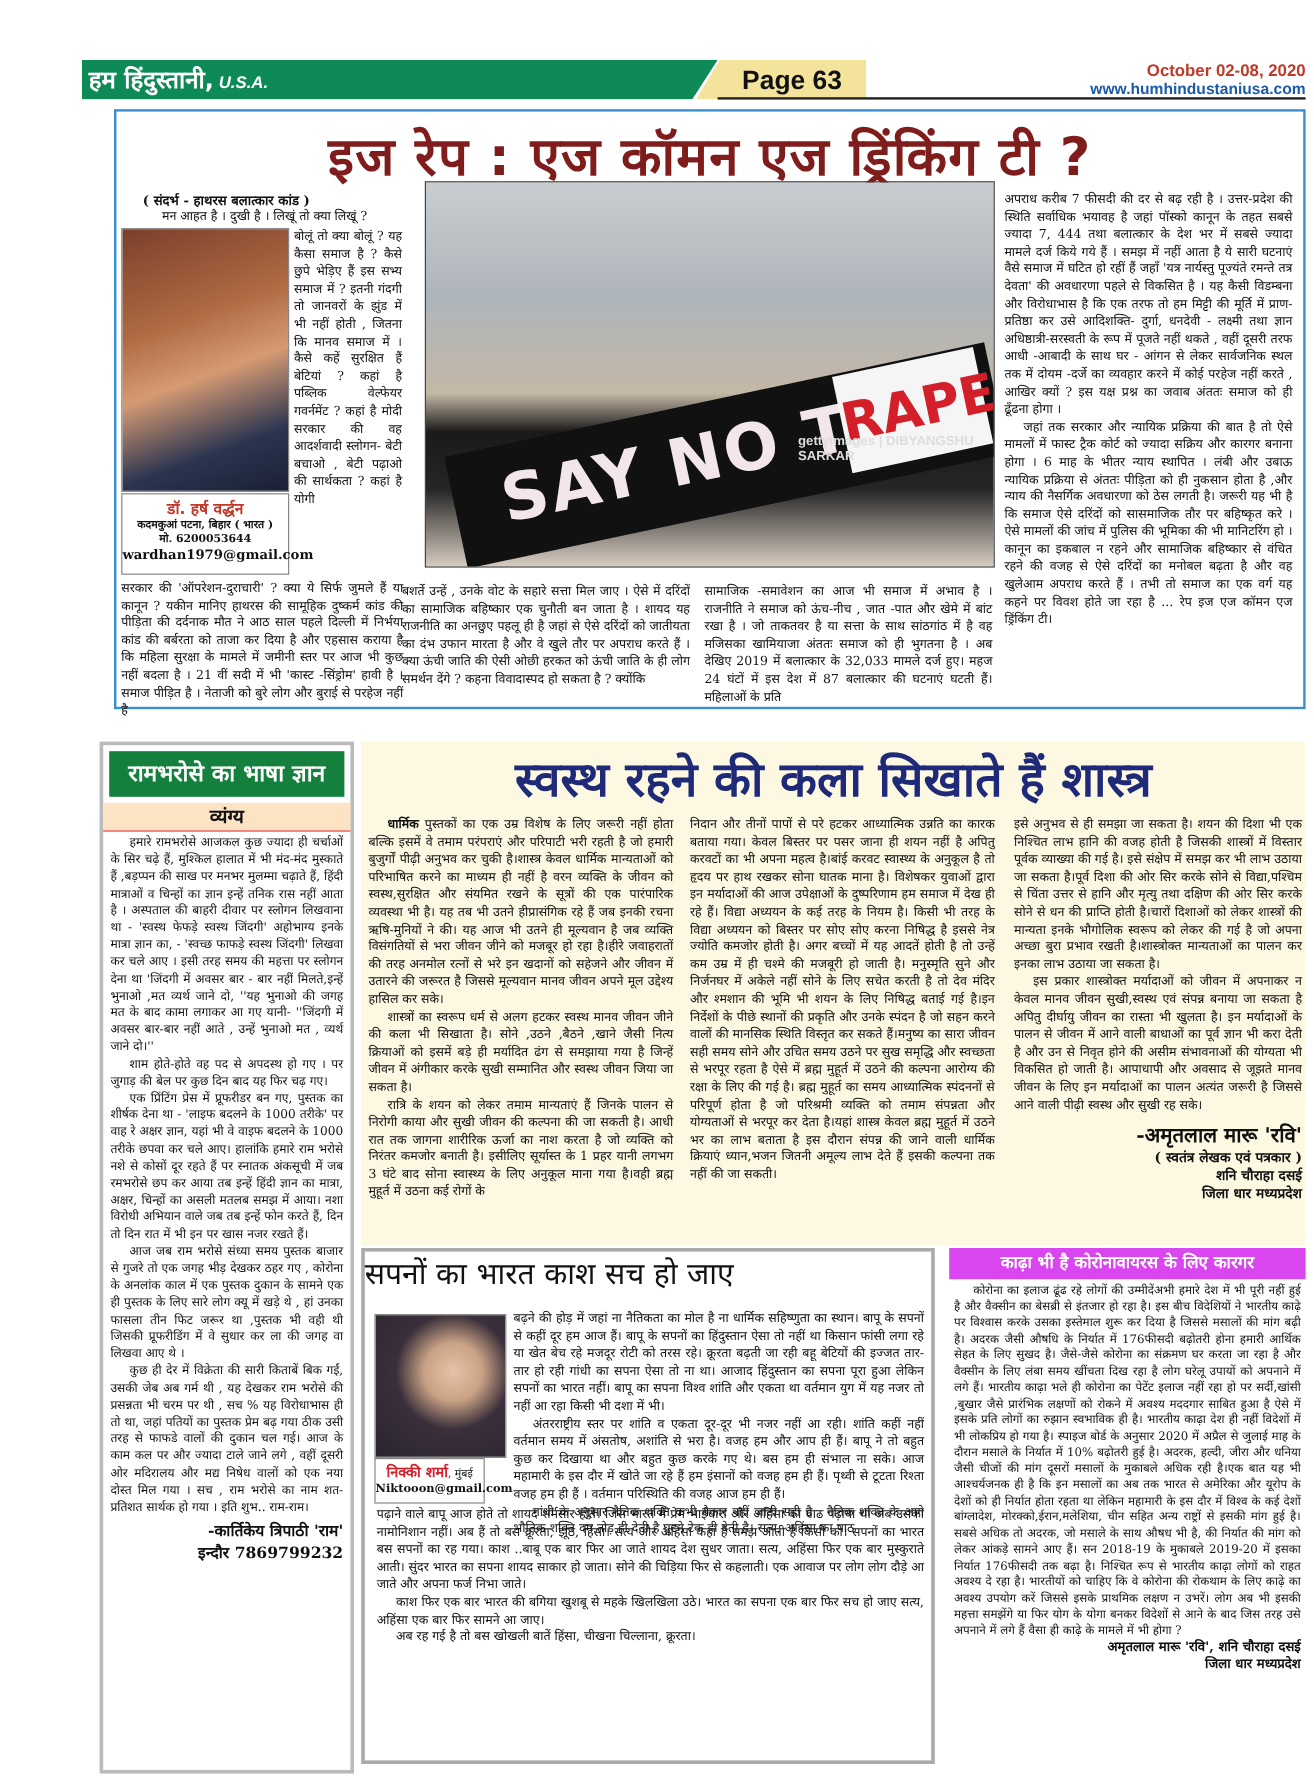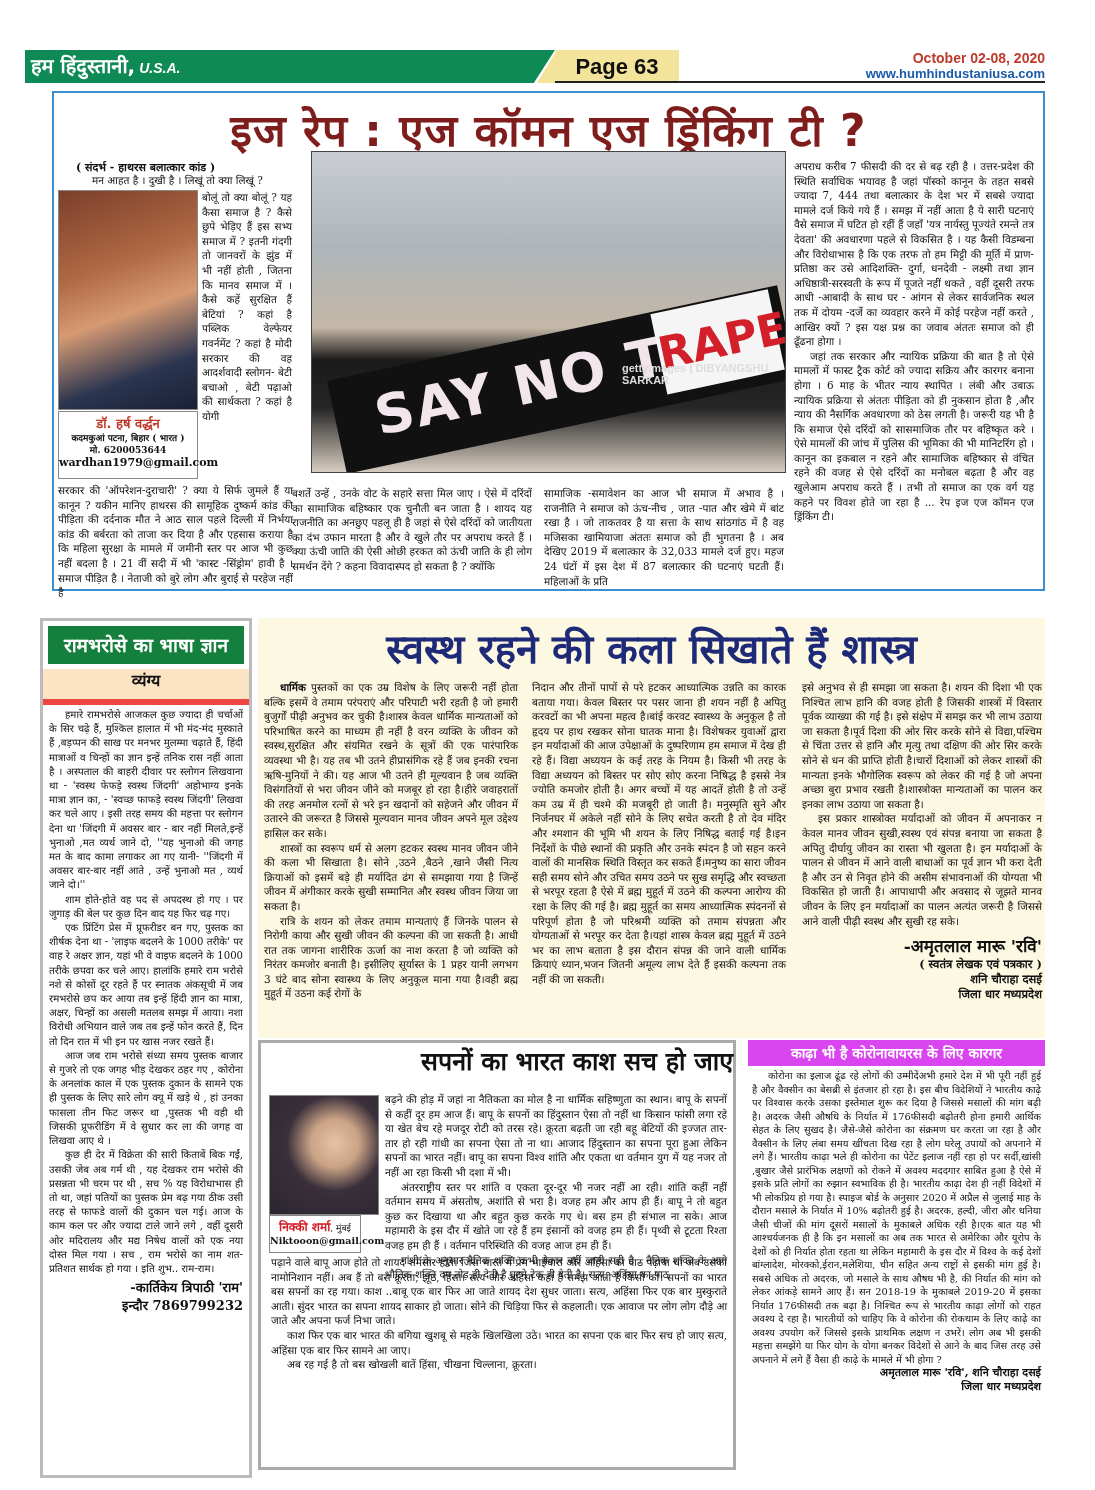--- a/index.html
+++ b/index.html
@@ -1,17 +1,17 @@
 <!DOCTYPE html>
 <html><head>
 <meta charset="utf-8">
 <style>
   * { box-sizing: border-box; margin: 0; padding: 0; }
   body { width: 1095px; height: 1490px; background: #ffffff; font-family: "DejaVu Serif", serif; color: #111; position: relative; overflow: hidden; }
-  .abs { position: absolute; }
+  .abs { position: absolute; margin-left: 43px; }
   p { font-size: 10.4px; line-height: 14.6px; text-align: justify; }
   p.ind { text-indent: 16px; }
 
   
   #mast { left: 25px; top: 50px; width: 1020px; height: 33px; }
   #mast-green { position:absolute; left:0; top:0; width:530px; height:33px; background:#0d8a55; clip-path: polygon(0 0, 100% 0, 96% 100%, 0 100%); }
   #mast-title { position:absolute; left:6px; top:2px; font-family:"DejaVu Sans", sans-serif; font-weight:bold; font-size:20px; color:#fff; }
   #mast-usa { font-style: italic; font-size:14px; font-family:"Liberation Sans", sans-serif; font-weight:bold; margin-left:4px; }
   #mast-page { position:absolute; left:512px; top:0; width:142px; height:33px; background:#f4e39a; clip-path: polygon(14% 0, 100% 0, 100% 100%, 0 100%); font-family:"Liberation Sans", sans-serif; font-weight:bold; font-size:22px; text-align:center; line-height:33px; padding-left:18px; }
   #mast-line { position:absolute; left:530px; top:31px; width:490px; height:2px; background:#222; }
@@ -36,39 +36,39 @@
   #banner-text { position:absolute; left:40px; top:14px; font-family:"DejaVu Sans", sans-serif; font-weight:bold; font-size:54px; color:#f2e6ec; letter-spacing:2px; }
   #banner-rape { position:absolute; right:10px; top:2px; width:120px; height:82px; background:#f5f5f5; color:#d21f2a; font-family:"DejaVu Sans", sans-serif; font-weight:bold; font-size:44px; text-align:center; line-height:82px; }
   #getty { position:absolute; left:310px; top:210px; font-family:"Liberation Sans", sans-serif; font-size:11px; color:#ddd; font-weight:bold; }
   #a1-col2b { position:absolute; left:238px; top:393px; width:240px; }
   #a1-col3b { position:absolute; left:490px; top:393px; width:240px; }
   #a1-col4 { position:absolute; left:740px; top:66px; width:240px; }
 
   
   #rb { left: 40px; top: 618px; width: 212px; height: 860px; border: 3px solid #bbb; }
   #rb-head { margin:5px; height:38px; background:#15803d; color:#fff; font-family:"DejaVu Sans", sans-serif; font-weight:bold; font-size:19px; text-align:center; line-height:38px; }
-  #rb-sub { margin:4px 0 3px 0; background:#fbe3c4; text-align:center; font-family:"DejaVu Sans", sans-serif; font-weight:bold; font-size:16px; height:36px; line-height:24px; border-bottom:6px solid #ef4444; }
+  #rb-sub { margin:4px 0 3px 0; background:#fbe3c4; text-align:center; font-family:"DejaVu Sans", sans-serif; font-weight:bold; font-size:16px; height:24px; line-height:24px; border-bottom:1px solid #ef4444; }
   #rb-body { padding: 0 6px; }
   #rb-body p { font-size:10.1px; line-height:14.2px; }
   #rb-sign1 { text-align:right; font-weight:bold; font-size:13px; margin-top:2px; }
   #rb-sign2 { text-align:right; font-weight:bold; font-size:13px; }
 
   
   #ha { left: 258px; top: 618px; width: 787px; height: 420px; background: #fdf8e2; }
   #ha-head { position:absolute; left:0; top:2px; width:100%; text-align:center; font-family:"DejaVu Sans", sans-serif; font-weight:bold; font-size:40px; color:#1e2a78; }
   #ha-c1 { position:absolute; left:6px; top:62px; width:254px; }
   #ha-c2 { position:absolute; left:274px; top:62px; width:254px; }
   #ha-c3 { position:absolute; left:544px; top:62px; width:240px; }
   .sig { text-align:right; font-weight:bold; }
   #ha-sig1 { font-size:17px; margin-top:6px; }
   #ha-sig2, #ha-sig3, #ha-sig4 { font-size:11.5px; line-height:15px; }
 
   
   #sp { left: 258px; top: 1040px; width: 478px; height: 430px; border:3px solid #aaa; }
-  #sp-head { position:absolute; left:0; top:0; width:100%; text-align:right; font-family:"DejaVu Sans", sans-serif; font-weight:bold; font-size:25px; }
+  #sp-head { position:absolute; left:0; top:0; width:100%; text-align:left; font-family:"DejaVu Sans", sans-serif; font-weight:normal; font-size:25px; }
   #sp-lead { position:absolute; left:10px; top:34px; width:455px; }
   #sp-photo { position:absolute; left:8px; top:52px; width:110px; height:120px; background: radial-gradient(circle at 60% 40%, #e7c2a6 0%, #caa386 25%, #3a2f3a 50%, #2a2530 100%); border:1px solid #888; }
   #sp-cap { position:absolute; left:8px; top:172px; width:92px; height:38px; border:1px solid #888; text-align:center; }
   #sp-cap .nm { font-family:"DejaVu Sans", sans-serif; font-weight:bold; color:#d21f2a; font-size:12px; }
   #sp-cap .city { font-size:9px; color:#111; }
   #sp-cap .em { font-weight:bold; font-size:9.5px; }
   #sp-right { position:absolute; left:124px; top:49px; width:342px; }
   #sp-bottom { position:absolute; left:10px; top:212px; width:456px; }
 
   

